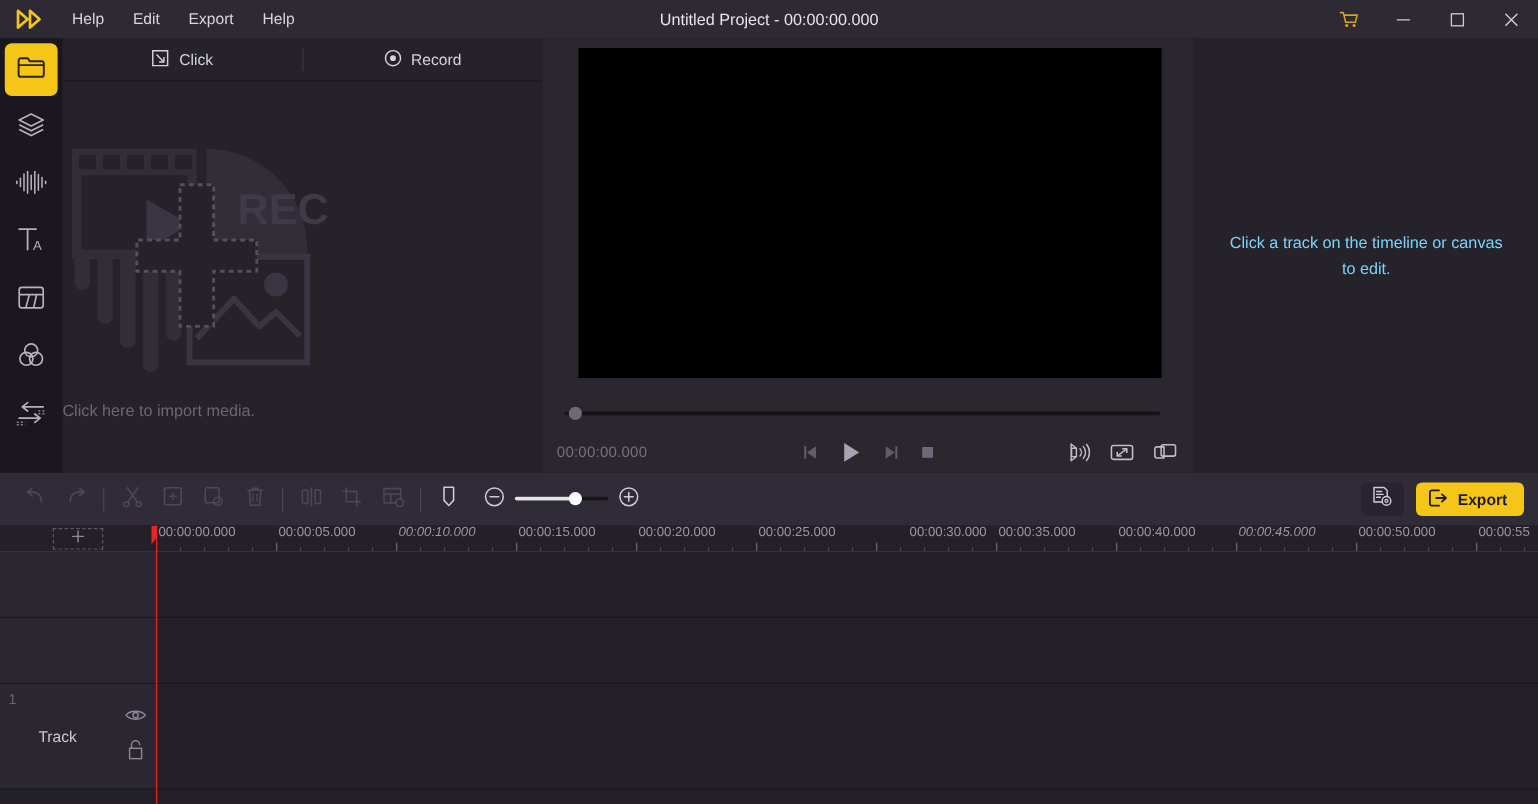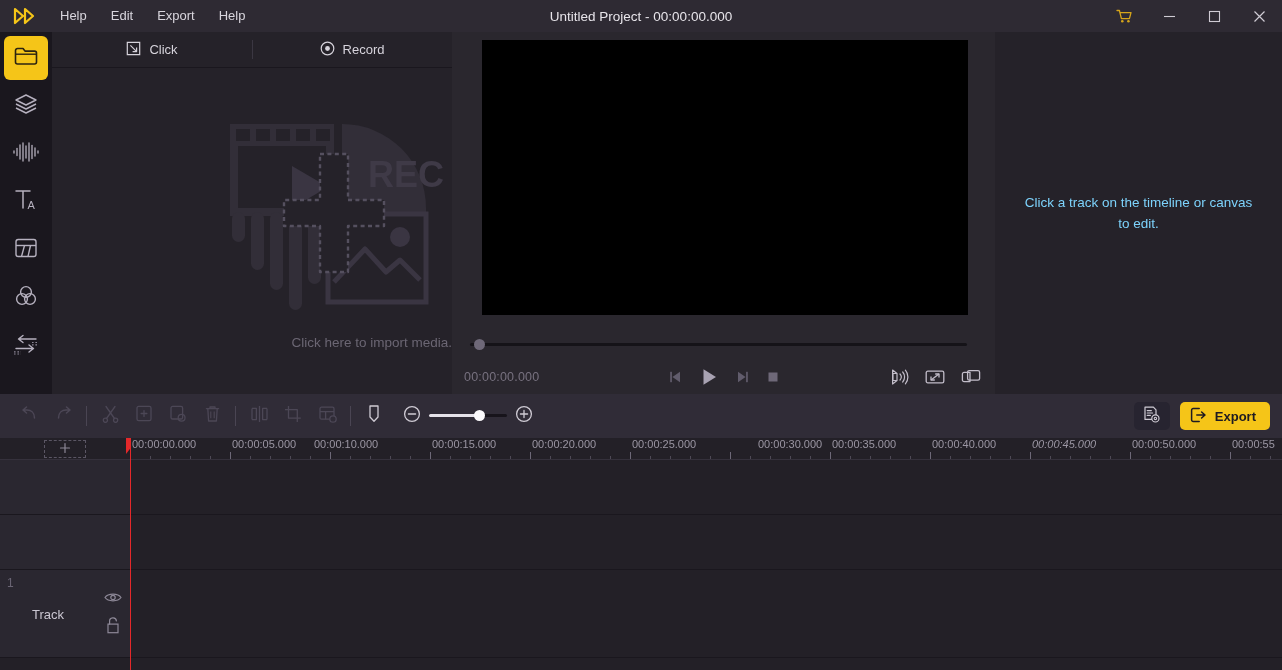--- a/index.html
+++ b/index.html
@@ -52,21 +52,21 @@
   .tabs { display: flex; height: 36px; border-bottom: 1px solid #1a171e; }
   .tab {
     flex: 1; display: flex; align-items: center; justify-content: center; gap: 8px;
     font-size: 13px; color: #d6d3db; position: relative;
   }
   .tab + .tab::before {
     content: ""; position: absolute; left: 0; top: 8px; bottom: 8px; width: 1px; background: #3b3742;
   }
   .dropzone {
     position: absolute; top: 37px; left: 0; right: 0; bottom: 0;
-    display: flex; flex-direction: column; align-items: flex-end; justify-content: center;
+    display: flex; flex-direction: column; align-items: flex-start; justify-content: center;
   }
   .placeholder-art { width: 230px; height: 215px; position: relative; margin-bottom: 6px; }
   .dropzone-text { font-size: 13.5px; color: #6b6673; }
 
   
   .preview {
     position: absolute; top: 32px; left: 452px; width: 543px; height: 362px;
     background: #2a272e;
   }
   .canvas {
@@ -571,21 +571,21 @@
       <div class="addtrack">
         <span>
           <svg width="12" height="12" viewBox="0 0 12 12">
             <path d="M6 1.5 V10.5 M1.5 6 H10.5" stroke="#8d8897" stroke-width="1.2" stroke-linecap="round"></path>
           </svg>
         </span>
       </div>
       <div class="ruler" id="ruler">
           <div class="rtick" style="left: 2px;">00:00:00.000</div>
           <div class="rtick" style="left: 102px;">00:00:05.000</div>
-          <div class="rtick" style="left: 184px;">00:00:10.000</div>
+          <div class="rtick" style="left: 202px; font-style: italic;">00:00:10.000</div>
           <div class="rtick" style="left: 302px;">00:00:15.000</div>
           <div class="rtick" style="left: 402px;">00:00:20.000</div>
           <div class="rtick" style="left: 502px;">00:00:25.000</div>
           <div class="rtick" style="left: 628px;">00:00:30.000</div>
           <div class="rtick" style="left: 702px;">00:00:35.000</div>
           <div class="rtick" style="left: 802px;">00:00:40.000</div>
           <div class="rtick" style="left: 902px; font-style: italic;">00:00:45.000</div>
           <div class="rtick" style="left: 1002px; text-align: center;">00:00:50.000</div>
           <div class="rtick" style="left: 1102px;">00:00:55</div>
         </div>

